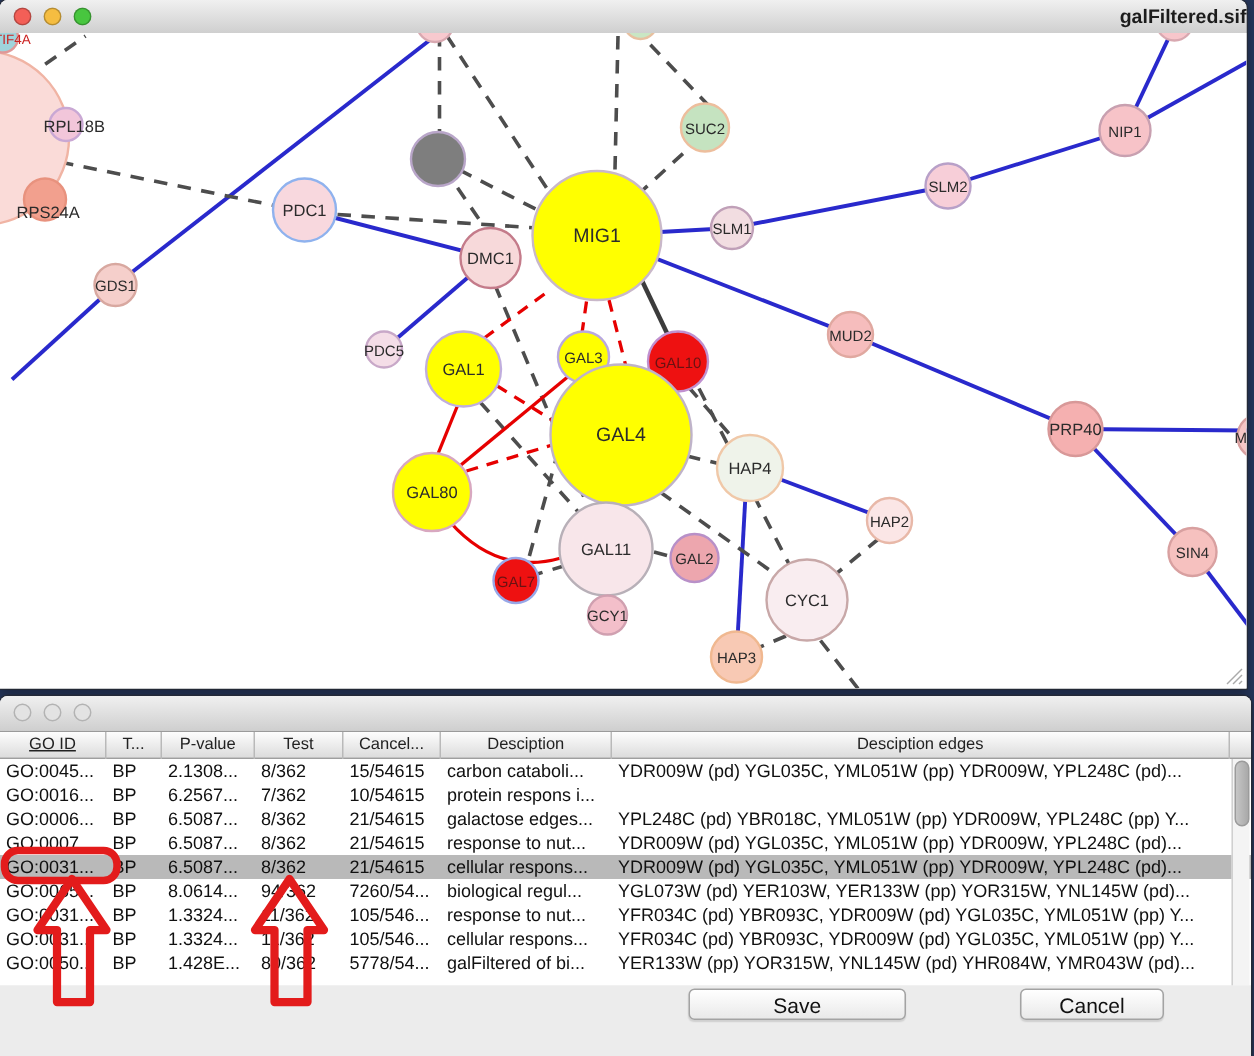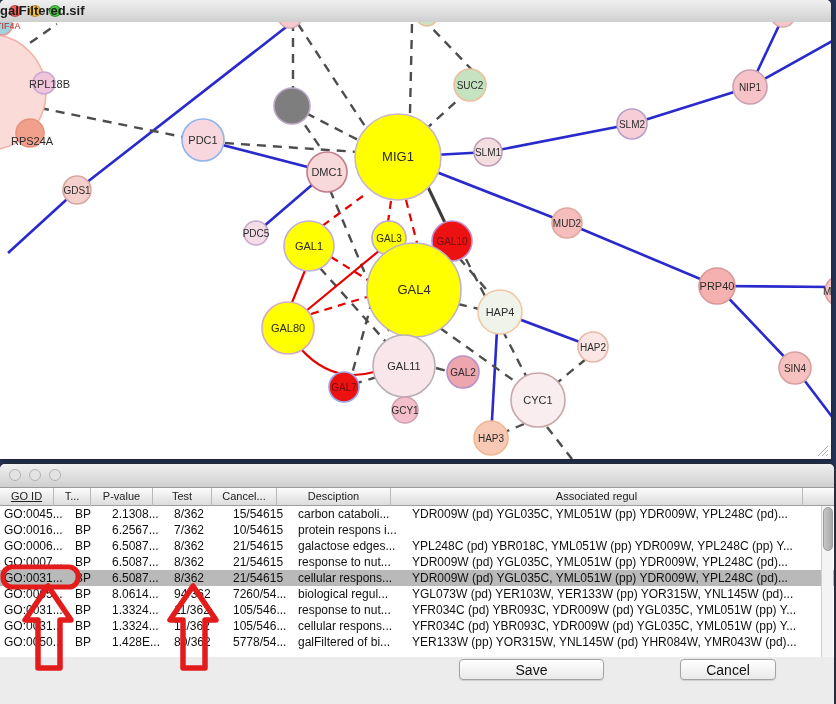--- a/index.html
+++ b/index.html
@@ -9,21 +9,21 @@
     font-family:"Liberation Sans", sans-serif;
   }
   .window{position:absolute;background:#fff;box-shadow:0 0 0 1px rgba(40,40,40,.55), 0 2px 8px rgba(0,0,0,.35);}
   .titlebar{
     position:absolute;left:0;top:0;right:0;height:22px;
     background:linear-gradient(#f0f0f0,#cfcfcf);
     border-bottom:1px solid #9a9a9a;
     border-radius:5px 5px 0 0;
   }
   .titlebar .title{
-    position:absolute;left:0;right:0;top:3px;text-align:left;
+    position:absolute;left:0;right:0;top:3px;text-align:right;
     font-size:13px;color:#1c1c1c;font-weight:bold;
   }
   .titlebar.inactive .title{color:#8b8b8b;font-weight:normal;}
   .lights{position:absolute;left:9px;top:5px;display:flex;gap:8px;}
   .light{width:12px;height:12px;border-radius:50%;box-sizing:border-box;}
   .light.inactive{background:#e3e3e3;border:1.5px solid #b3b3b3;}
 
   
   #graph-window{left:0;top:0;width:831px;height:459px;border-radius:5px 5px 0 0;}
   #graph-canvas{position:absolute;left:0;top:22px;width:831px;height:437px;background:#ffffff;overflow:hidden;}
@@ -216,27 +216,27 @@
 <div class="window" id="noa-window">
   <div class="titlebar inactive">
     <div class="lights">
       <div class="light inactive"></div>
       <div class="light inactive"></div>
       <div class="light inactive"></div>
     </div>
   </div>
 
   <div id="table-header">
-      <div class="hcell" style="width: 54px; text-decoration: underline;">GO ID</div>
+      <div class="hcell" style="width: 71px; text-decoration: underline;">GO ID</div>
       <div class="hcell" style="width: 37px;">T...</div>
       <div class="hcell" style="width: 62px;">P-value</div>
       <div class="hcell" style="width: 59px;">Test</div>
       <div class="hcell" style="width: 65px;">Cancel...</div>
       <div class="hcell" style="width: 114px; text-align: center;">Desciption</div>
-      <div class="hcell" style="width: 412px;">Associated regul</div>
+      <div class="hcell" style="width: 412px;">Desciption edges</div>
     </div>
   <div id="table-body">
       <div class="trow">
         <div class="tcell" style="width: 71px;">GO:0045...</div>
         <div class="tcell" style="width: 37px;">BP</div>
         <div class="tcell" style="width: 62px;">2.1308...</div>
         <div class="tcell" style="width: 59px;">8/362</div>
         <div class="tcell" style="width: 65px;">15/54615</div>
         <div class="tcell" style="width: 114px;">carbon cataboli...</div>
         <div class="tcell" style="width: 412px;">YDR009W (pd) YGL035C, YML051W (pp) YDR009W, YPL248C (pd)...</div>

